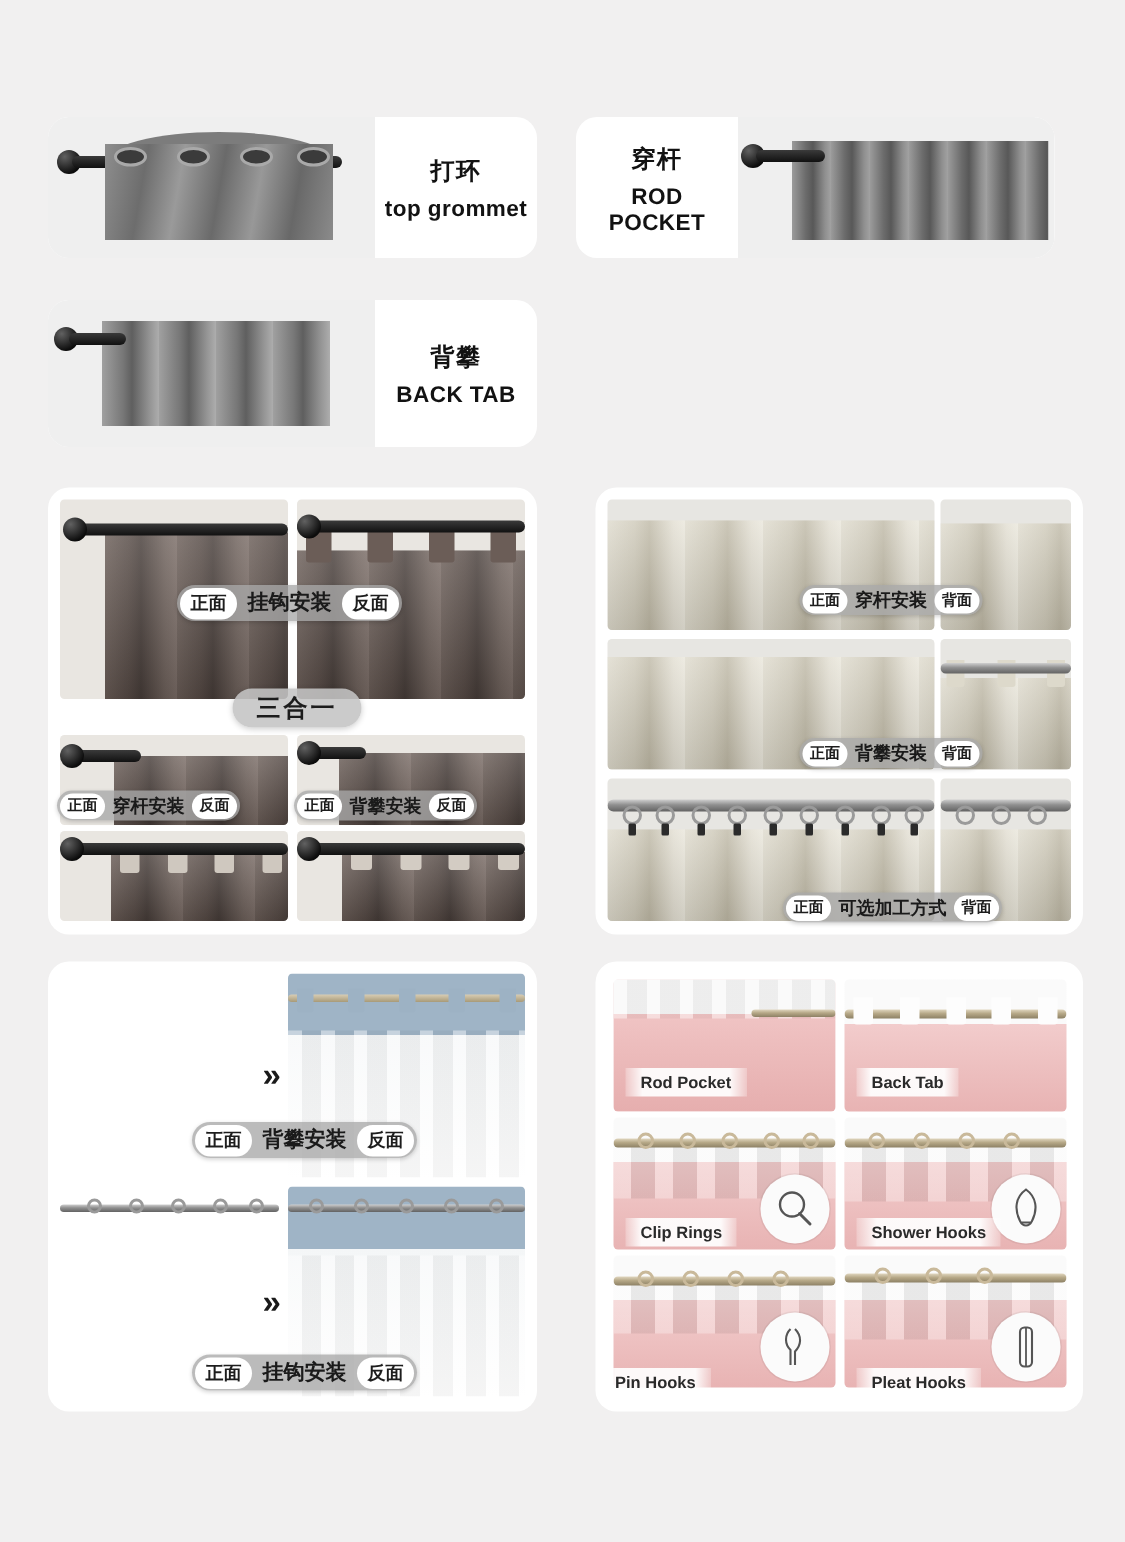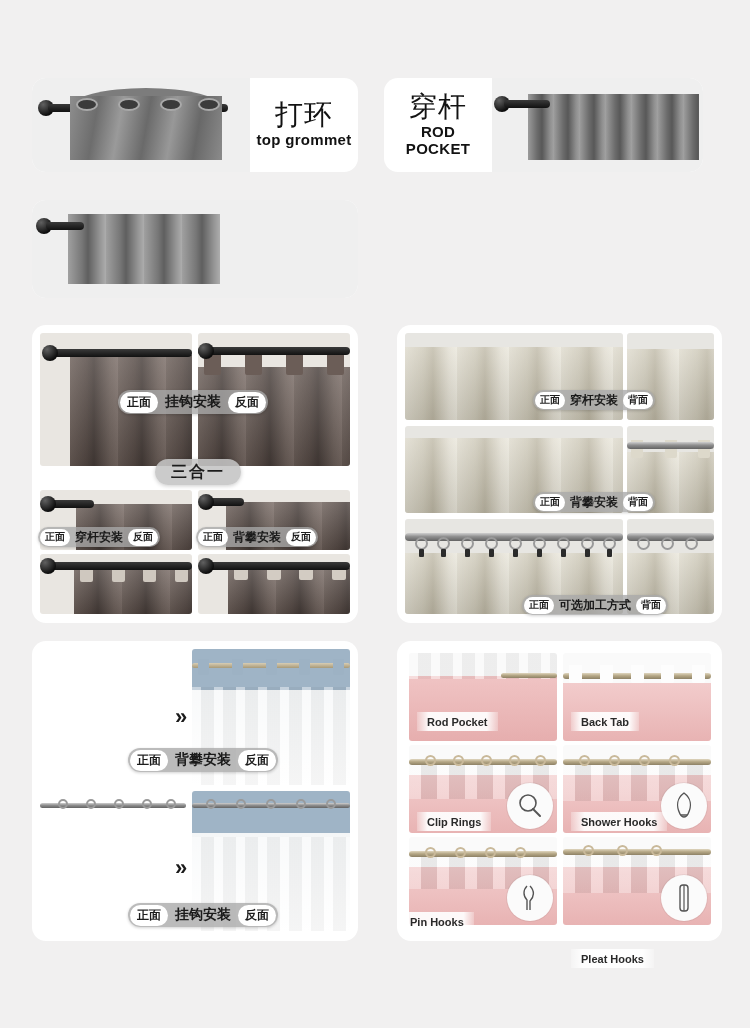--- a/index.html
+++ b/index.html
@@ -30,21 +30,21 @@
   
   .styl { display: flex; align-items: center; height: 100%; }
   .styl.rev { flex-direction: row-reverse; }
   .styl-art {
     position: relative; height: 100%; flex: 1 1 auto;
     background: #efefef; overflow: hidden;
   }
   .styl-txt {
     flex: 0 0 108px; text-align: center; padding: 0 4px;
   }
-  .styl-cn { font-size: 28px; font-weight: 400; color: #121212; line-height: 26px; letter-spacing: 1px;}
+  .styl-cn { font-size: 16px; font-weight: 700; color: #121212; line-height: 26px; letter-spacing: 1px;}
   .styl-en { font-size: 15px; font-weight: 900; color: #121212; letter-spacing: .3px; margin-top: 3px;}
   .fabric { position: absolute; }
 
   
   .grom-body {
     position:absolute; left:38px; top:18px; width:152px; height:64px;
     background: linear-gradient(100deg,#8e8e8e 0%,#6d6d6d 18%,#9a9a9a 33%,#6a6a6a 50%,#989898 66%,#686868 82%,#8b8b8b 100%);
   }
   .grom-top {
     position:absolute; left:38px; top:10px; width:152px; height:20px;
@@ -220,20 +220,24 @@
   </div>
 
   <div class="card" style="left:32px;top:200px;width:326px;height:98px;">
     <div class="styl">
       <div class="styl-art">
         <div class="fabric" style="left:36px;top:14px;width:152px;height:70px;overflow:hidden;">
           <div class="pleat-soft"></div>
         </div>
         <div class="bknob" style="left:4px;top:18px;"></div>
         <div class="brod" style="left:14px;top:22px;width:38px;"></div>
+      </div>
+      <div class="styl-txt">
+        <div class="styl-cn">背攀</div>
+        <div class="styl-en">BACK TAB</div>
       </div>
     </div>
   </div>
 
 
   <div class="card" style="left:32px;top:325px;width:326px;height:298px;">
 
     <div class="tile tx-brown-wall" style="left:8px;top:8px;width:152px;height:133px;">
       <div class="tile tx-brown" style="left:30px;top:22px;right:0;bottom:0;border-radius:0;"></div>
       <div class="brod" style="left:10px;top:16px;right:0;"></div>
@@ -511,16 +515,16 @@
         </svg>
       </div>
     </div>
   </div>
 
   <div class="brushlab" style="left:417px;top:712px;">Rod Pocket</div>
   <div class="brushlab" style="left:571px;top:712px;">Back Tab</div>
   <div class="brushlab" style="left:417px;top:812px;">Clip Rings</div>
   <div class="brushlab" style="left:571px;top:812px;">Shower Hooks</div>
   <div class="brushlab" style="left:400px;top:912px;">Pin Hooks</div>
-  <div class="brushlab" style="left:571px;top:949px;">Pleat Hooks</div>
+  <div class="brushlab" style="left:571px;top:912px;">Pleat Hooks</div>
 
 
 </div>
 
 </body></html>

